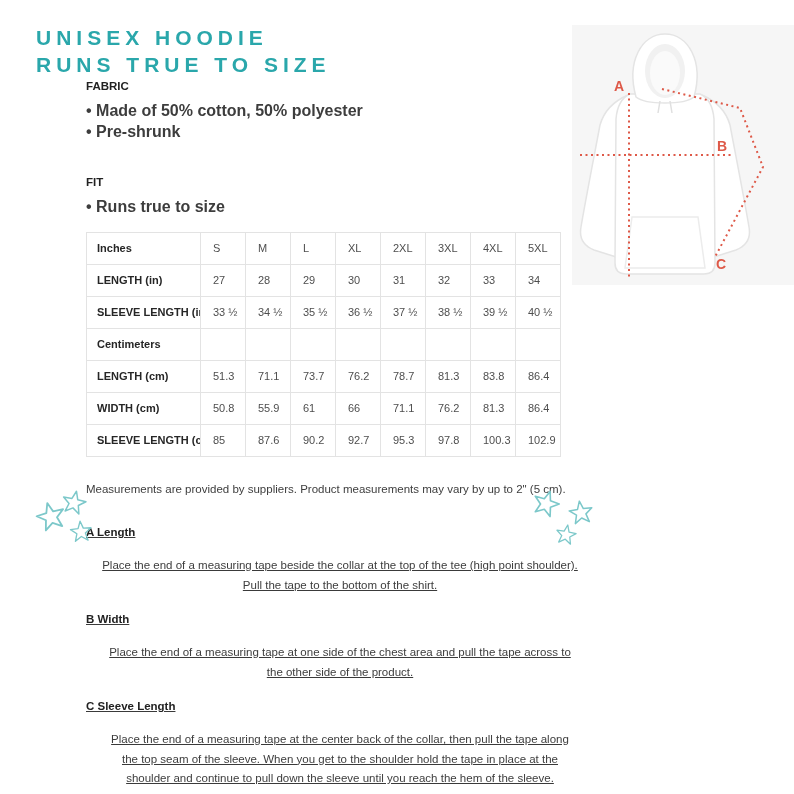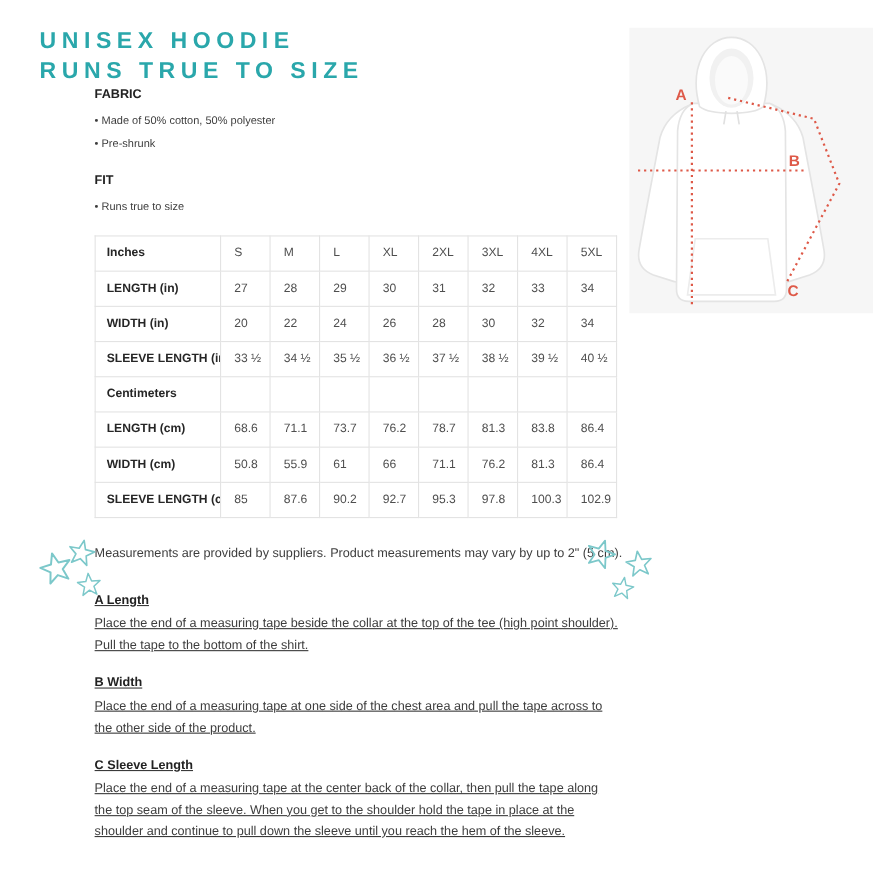--- a/index.html
+++ b/index.html
@@ -25,25 +25,25 @@
 
   
   .content { position: absolute; left: 86px; top: 79px; width: 482px; }
 
   .section-heading {
     font-size: 11.5px; font-weight: bold; color: #222;
     margin: 0 0 7px 0; line-height: 14px;
   }
   ul.bullets { list-style: none; margin: 0; padding: 0; }
   ul.bullets li {
-    font-size: 10px; color: #3d3d3d; line-height: 21px;
+    font-size: 16px; color: #3d3d3d; line-height: 21px; font-weight: bold;
   }
   ul.bullets li::before { content: "\2022\00a0 "; color: #3d3d3d; }
 
-  .fit-block { margin-top: 15px; }
+  .fit-block { margin-top: 33px; }
 
   
   table.size-table {
     margin-top: 15px;
     border-collapse: collapse;
     table-layout: fixed;
     width: 474px;
     font-size: 11px;
   }
   table.size-table th, table.size-table td {
@@ -70,21 +70,21 @@
 
   
   .instructions { margin-top: 25px; }
   .instruction-block { margin-bottom: 17px; text-decoration: underline; }
   .instruction-heading {
     font-size: 11.5px; font-weight: bold; color: #222;
     margin: 0 0 4px 0; line-height: 15px;
   }
   .instruction-body {
     font-size: 11.5px; color: #3d3d3d; line-height: 19.5px;
-    margin: 0; width: 476px;
+    margin: 16px; width: 476px; text-align: center;
   }
 
   
   .hoodie-figure {
     position: absolute; left: 572px; top: 25px;
     width: 222px; height: 260px;
   }
   .hoodie-figure svg { display: block; }
 
   
@@ -137,31 +137,20 @@
   <td>27</td>
             <td>28</td>
             <td>29</td>
             <td>30</td>
             <td>31</td>
             <td>32</td>
             <td>33</td>
             <td>34</td>
           </tr>
           <tr>
-    <th>WIDTH (in)</th>
-  <td>20</td>
-            <td>22</td>
-            <td>24</td>
-            <td>26</td>
-            <td>28</td>
-            <td>30</td>
-            <td>32</td>
-            <td>34</td>
-          </tr>
-          <tr>
     <th>SLEEVE LENGTH (in)</th>
   <td>33 ½</td>
             <td>34 ½</td>
             <td>35 ½</td>
             <td>36 ½</td>
             <td>37 ½</td>
             <td>38 ½</td>
             <td>39 ½</td>
             <td>40 ½</td>
           </tr>
@@ -171,21 +160,21 @@
             <td></td>
             <td></td>
             <td></td>
             <td></td>
             <td></td>
             <td></td>
             <td></td>
           </tr>
           <tr>
     <th>LENGTH (cm)</th>
-  <td>68.6</td>
+  <td>51.3</td>
             <td>71.1</td>
             <td>73.7</td>
             <td>76.2</td>
             <td>78.7</td>
             <td>81.3</td>
             <td>83.8</td>
             <td>86.4</td>
           </tr>
           <tr>
     <th>WIDTH (cm)</th>

